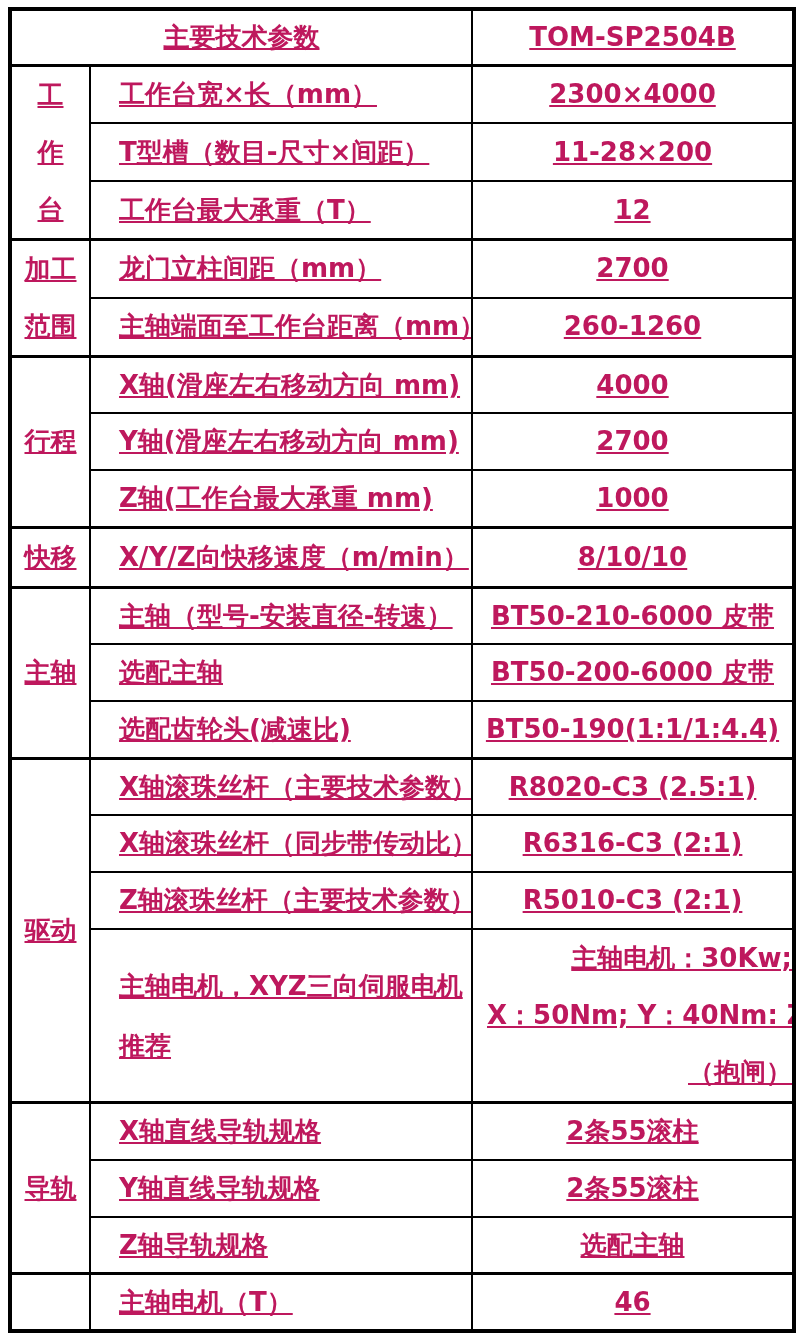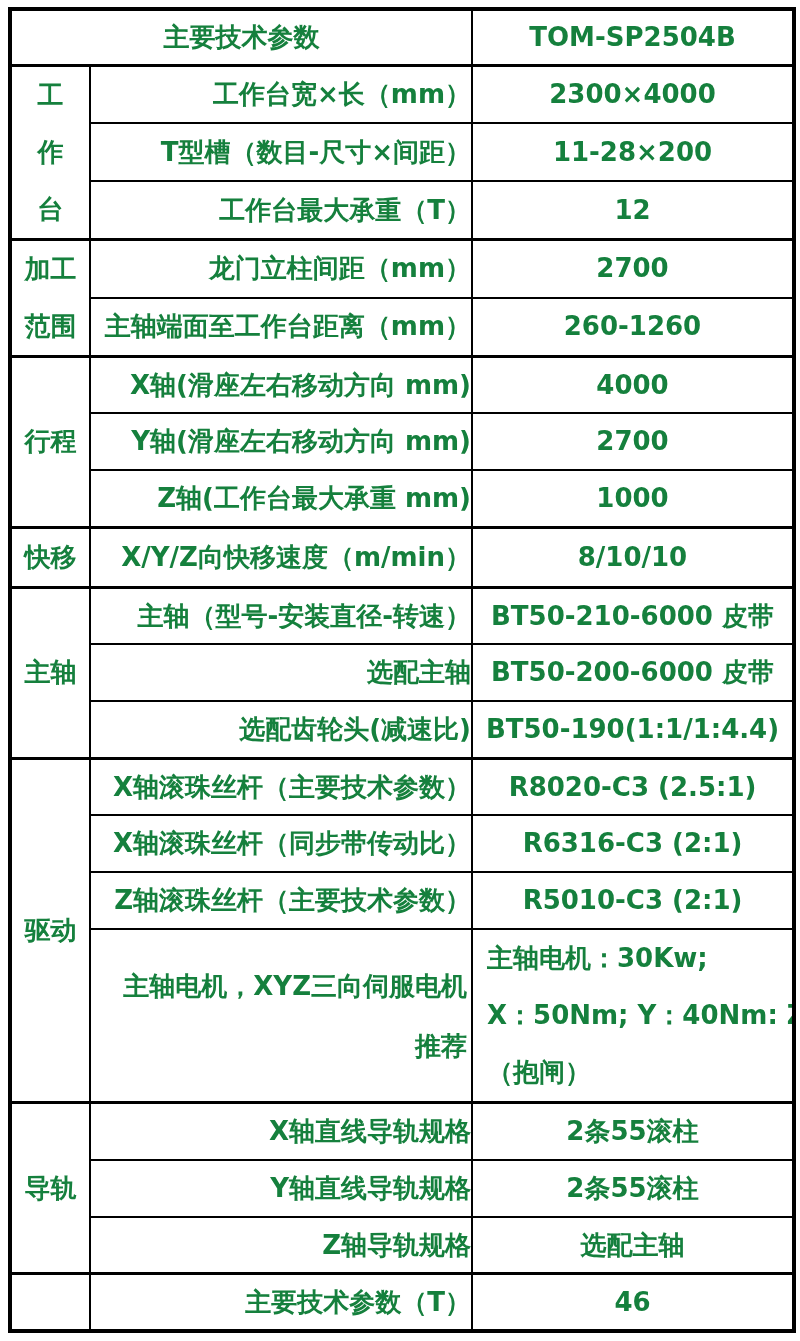--- a/index.html
+++ b/index.html
@@ -10,35 +10,36 @@
     width:784px;
     margin:7px 8px 0 8px;
     border:4px solid #000;
   }
   td{
     border:2px solid #000;
     font-family:"DejaVu Sans","Liberation Sans",sans-serif;
     font-weight:700;
     font-size:26px;
     line-height:1.25;
-    color:#15803d;
+    color:#be185d;
     text-align:center;
     vertical-align:middle;
     padding:0;
     overflow:hidden;
+    text-decoration:underline;
   }
   tr.r{height:57px;}
   tr.r-hdr{height:56px;}
   tr.r-motor{height:171px;}
   tr.gs td{border-top:3px solid #000;}
   td.hdr{text-align:center;}
-  td.param{text-align:right;padding-left:8px;white-space:nowrap;}
+  td.param{text-align:left;padding-left:28px;white-space:nowrap;}
   td.grp div{line-height:57px;}
   td.param-motor{white-space:normal;line-height:60px;padding-right:4px;}
-  td.val-motor{text-align:left;padding-left:14px;}
+  td.val-motor{text-align:right;padding-left:14px;}
   td.val-motor div{line-height:57px;white-space:nowrap;}
 </style>
 </head>
 <body>
 
 <table class="spec">
   <colgroup>
     <col style="width:80px">
     <col style="width:382px">
     <col style="width:322px">
@@ -158,17 +159,17 @@
   </tr>
   <tr class="r">
     <td class="param">Z轴导轨规格</td>
     <td>选配主轴</td>
   </tr>
 
   <tr class="r gs">
     <td class="grp">
       <div></div>
     </td>
-    <td class="param">主要技术参数（T）</td>
+    <td class="param">主轴电机（T）</td>
     <td>46</td>
   </tr>
 </tbody>
   </table>
 
 </body></html>

